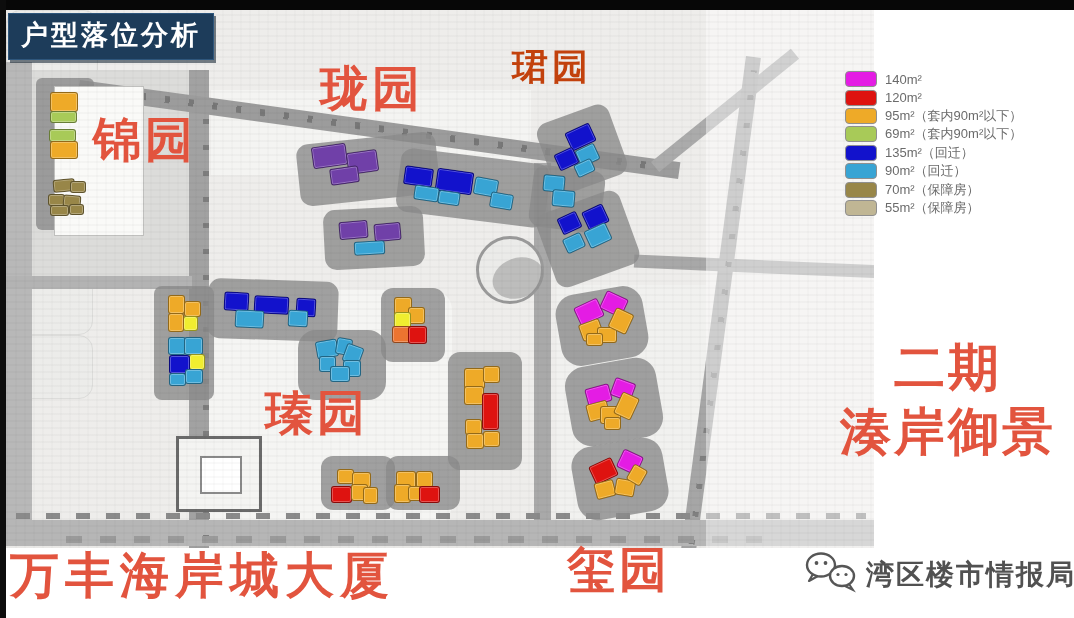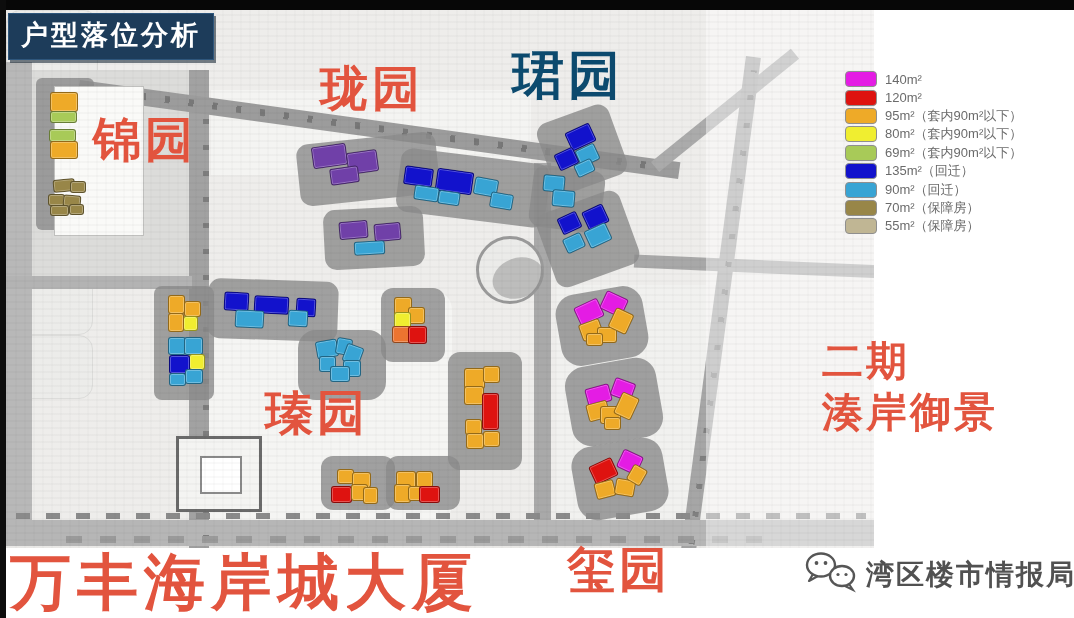--- a/index.html
+++ b/index.html
@@ -19,22 +19,22 @@
   .rd{background:#a8a8a8;}
   .patch{background:#f6f6f4;border:1px solid #d2d2d0;}
   .faint{background:#ececea;border:1px solid #dcdcda;border-radius:14px;}
   .blob{background:#8b8b8b;opacity:.8;border-radius:12px;}
   
   #buildings-layer{position:absolute;left:0;top:0;width:1074px;height:618px;z-index:20;pointer-events:none;}
   .bld{position:absolute;border:1px solid rgba(0,0,0,.38);border-radius:3px;
        box-shadow:inset 0 0 0 1px rgba(255,255,255,.28);}
   
   .map-label{position:absolute;color:#e2543e;font-weight:bold;z-index:30;letter-spacing:4px;line-height:1.05;white-space:nowrap;}
-  .phase2{position:absolute;left:822px;top:336px;width:252px;z-index:30;
-          color:#e2543e;font-weight:bold;font-size:41px;letter-spacing:3px;line-height:1.25;}
+  .phase2{position:absolute;left:822px;top:336px;width:252px;text-align:center;z-index:30;
+          color:#e2543e;font-weight:bold;font-size:51px;letter-spacing:3px;line-height:1.25;}
   
   .legend{position:absolute;left:845px;top:70px;width:226px;z-index:25;}
   .lg-title{font-size:14px;color:#5a5a5a;margin:0 0 5px 14px;letter-spacing:1px;}
   .lg-row{display:flex;align-items:center;height:18.4px;}
   .lg-swatch{width:30px;height:14px;border:1px solid #8f8f8f;border-radius:4px;margin-right:8px;flex:0 0 auto;}
   .lg-label{font-size:13px;color:#6b6b6b;white-space:nowrap;}
   
   .watermark{position:absolute;left:804px;top:551px;display:flex;align-items:center;gap:6px;z-index:40;opacity:.88;}
   .wm-text{font-size:28px;color:#3a3a3a;font-weight:600;letter-spacing:2px;white-space:nowrap;}
 </style>
@@ -187,46 +187,42 @@
       <div class="bld" style="left: 604px; top: 417px; width: 15px; height: 11px; background: rgb(238, 170, 40); transform: rotate(0deg);"></div>
       <div class="bld" style="left: 591px; top: 461px; width: 23px; height: 18px; background: rgb(222, 19, 16); transform: rotate(-25deg);"></div>
       <div class="bld" style="left: 619px; top: 452px; width: 20px; height: 18px; background: rgb(228, 28, 228); transform: rotate(25deg);"></div>
       <div class="bld" style="left: 595px; top: 481px; width: 18px; height: 15px; background: rgb(238, 170, 40); transform: rotate(-15deg);"></div>
       <div class="bld" style="left: 615px; top: 479px; width: 18px; height: 15px; background: rgb(238, 170, 40); transform: rotate(10deg);"></div>
       <div class="bld" style="left: 629px; top: 466px; width: 14px; height: 16px; background: rgb(238, 170, 40); transform: rotate(30deg);"></div>
     </div>
 
   <div class="map-label" style="left: 93px; top: 115px; font-size: 48px; color: rgb(226, 84, 62);">锦园</div>
   <div class="map-label" style="left: 320px; top: 64px; font-size: 48px; color: rgb(226, 84, 62);">珑园</div>
-  <div class="map-label" style="left: 512px; top: 48px; font-size: 52px; color: #0c4a6e;">珺园</div>
+  <div class="map-label" style="left: 512px; top: 48px; font-size: 36px; color: #c2410c;">珺园</div>
   <div class="map-label" style="left: 567px; top: 545px; font-size: 48px; color: rgb(226, 84, 62);">玺园</div>
   <div class="map-label" style="left: 265px; top: 388px; font-size: 48px; color: rgb(226, 84, 62);">瑧园</div>
-  <div class="map-label" style="left: 10px; top: 550px; font-size: 61px; letter-spacing: 6px; color: rgb(226, 84, 62);">万丰海岸城大厦</div>
+  <div class="map-label" style="left: 10px; top: 550px; font-size: 49px; letter-spacing: 6px; color: rgb(226, 84, 62);">万丰海岸城大厦</div>
   <div class="phase2" style="color: rgb(226, 84, 62);">
     <div>二期</div>
     <div>湊岸御景</div>
   </div>
 
   <div class="legend">
     <div id="legend-items">
         <div class="lg-row">
           <span class="lg-swatch" style="background: rgb(228, 28, 228);"></span>
           <span class="lg-label">140m²</span>
         </div>
         <div class="lg-row">
           <span class="lg-swatch" style="background: rgb(222, 19, 16);"></span>
           <span class="lg-label">120m²</span>
         </div>
         <div class="lg-row">
           <span class="lg-swatch" style="background: rgb(238, 170, 40);"></span>
           <span class="lg-label">95m²（套内90m²以下）</span>
-        </div>
-        <div class="lg-row">
-          <span class="lg-swatch" style="background: rgb(240, 238, 48);"></span>
-          <span class="lg-label">80m²（套内90m²以下）</span>
         </div>
         <div class="lg-row">
           <span class="lg-swatch" style="background: rgb(168, 202, 88);"></span>
           <span class="lg-label">69m²（套内90m²以下）</span>
         </div>
         <div class="lg-row">
           <span class="lg-swatch" style="background: rgb(18, 18, 204);"></span>
           <span class="lg-label">135m²（回迁）</span>
         </div>
         <div class="lg-row">

